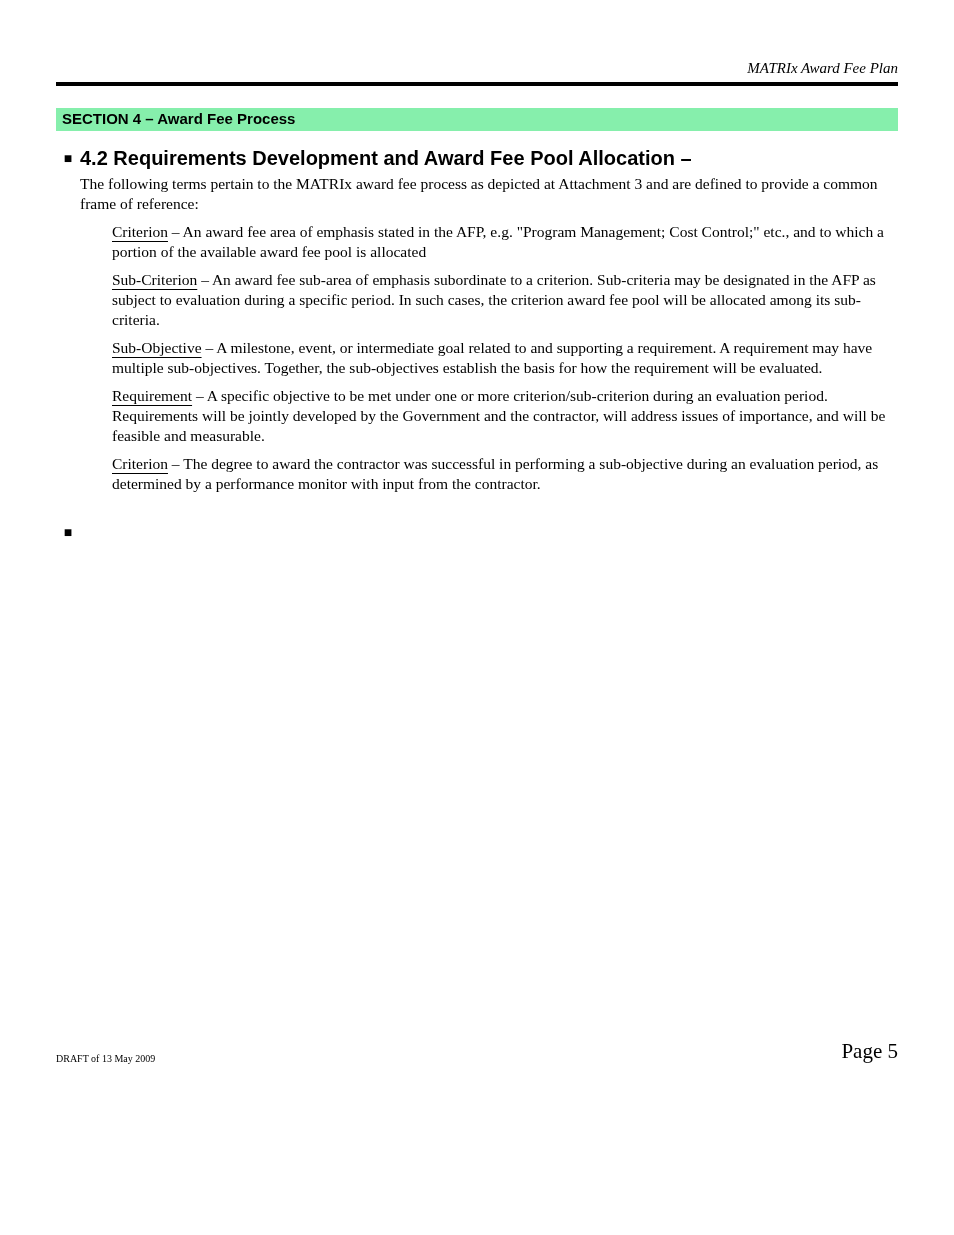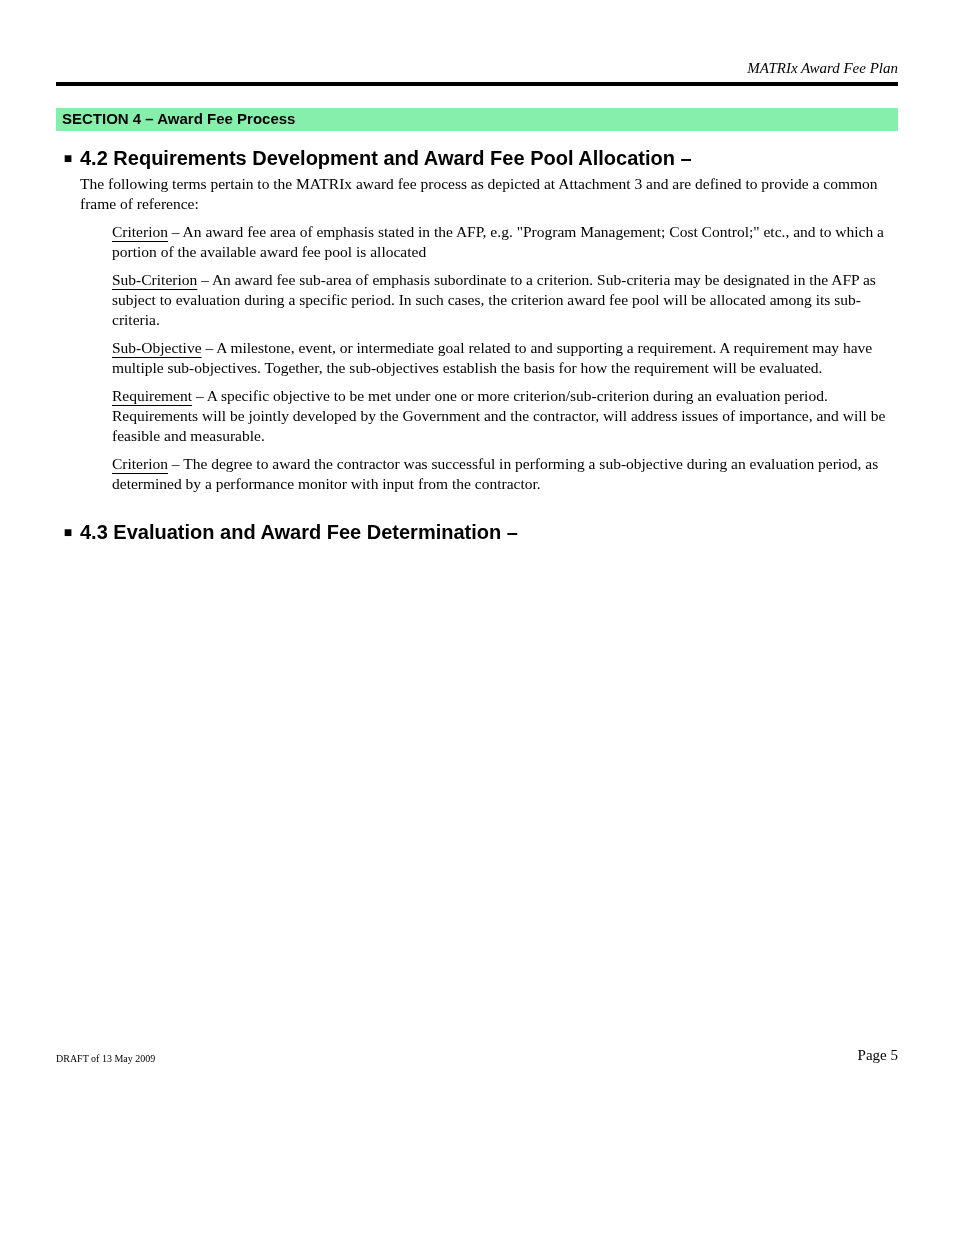--- a/index.html
+++ b/index.html
@@ -90,21 +90,21 @@
     position:absolute;
     bottom:28px;
     left:56px;
     font-size:10px;
     font-family:"Times New Roman", Times, serif;
   }
   .footer-right {
     position:absolute;
     bottom:28px;
     right:56px;
-    font-size:15px;
+    font-size:21px;
     font-family:"Times New Roman", Times, serif;
   }
 </style>
 </head>
 <body>
 
 <div class="page">
   <div class="running-head">MATRIx Award Fee Plan</div>
   <div class="rule-thick"></div>
   <div class="section-bar">
@@ -132,20 +132,19 @@
       <span class="u">Requirement</span><span> – A specific objective to be met under one or more criterion/sub-criterion during an evaluation period. Requirements will be jointly developed by the Government and the contractor, will address issues of importance, and will be feasible and measurable.</span>
     </div>
     <div class="sub sub-block">
       <span class="u">Criterion</span><span> – The degree to award the contractor was successful in performing a sub-objective during an evaluation period, as determined by a performance monitor with input from the contractor.</span>
     </div>
 
     <div style="height:24px"></div>
 
     <div class="item">
       <div class="bullet">■</div>
-      <div class="item-label">4.3 Evaluation and Award Fee Determination –</div>
     </div>
 
   </div>
 
   <div class="footer-left">DRAFT of 13 May 2009</div>
   <div class="footer-right">Page 5</div>
 </div>
 
 </body></html>

